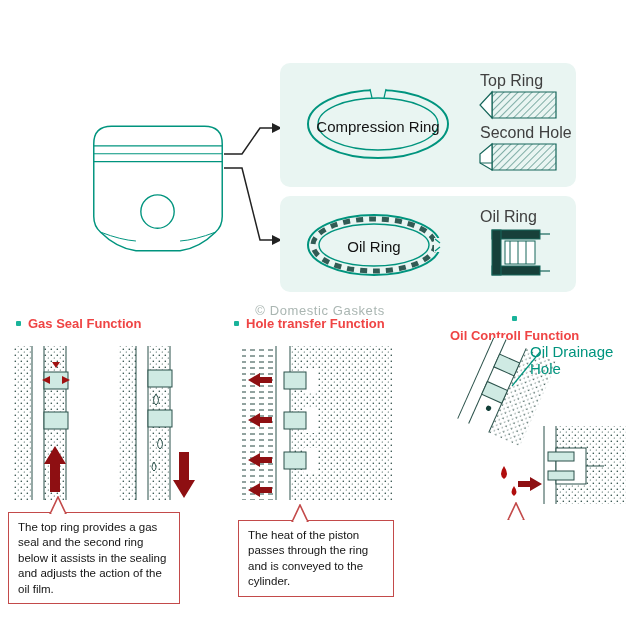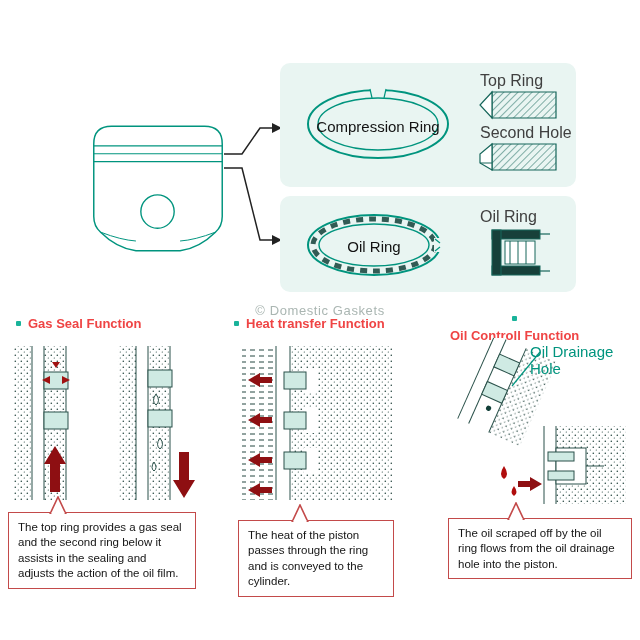--- a/index.html
+++ b/index.html
@@ -103,21 +103,21 @@
       <line x1="60" y1="45" x2="70" y2="45" stroke="#16665a" stroke-width="1.2"></line>
     </svg>
   </div>
 
   <div class="section-title" style="left:16px; top:316px;">
     <span class="bullet"></span>
     <span>Gas Seal Function</span>
   </div>
   <div class="section-title" style="left:234px; top:316px;">
     <span class="bullet"></span>
-    <span>Heat transfer Function</span>
+    <span>Hole transfer Function</span>
   </div>
   <div class="section-title" style="left:450px; top:316px;flex-direction:column;">
     <span class="bullet"></span>
     <span>Oil Controll Function</span>
   </div>
 
   <svg class="abs" style="left:8px; top:342px;" width="205" height="164" viewBox="0 0 205 164">
     <rect x="6" y="4" width="82" height="154" fill="url(#stipple)"></rect>
     <rect x="24" y="4" width="12" height="154" fill="#fff"></rect>
     <line x1="24" y1="4" x2="24" y2="158" class="ln"></line>
@@ -184,31 +184,30 @@
     <rect x="100" y="114" width="26" height="9" fill="#cfeae3" stroke="#2a514a"></rect>
     <rect x="100" y="133" width="26" height="9" fill="#cfeae3" stroke="#2a514a"></rect>
     <line x1="138" y1="128" x2="156" y2="128" class="ln"></line>
     <path d="M56,128 q6,9 0,13 q-6,-4 0,-13" fill="#b00d0d"></path>
     <path d="M66,148 q5,7 0,10 q-5,-3 0,-10" fill="#b00d0d"></path>
     <polygon points="94,146 82,139 82,143 70,143 70,149 82,149 82,153" fill="#8e0f12"></polygon>
   </svg>
 
   <div class="annotation" style="left:530px; top:343px;">Oil Drainage Hole</div>
 
-  <div class="callout" style="left:8px; top:512px; width:188px;">The top ring provides a gas seal and the second ring below it assists in the sealing and adjusts the action of the oil film.</div>
+  <div class="callout" style="left:8px; top:512px; width:172px;">The top ring provides a gas seal and the second ring below it assists in the sealing and adjusts the action of the oil film.</div>
   <svg class="pointer" style="left:48px; top:496px;" width="22" height="18" viewBox="0 0 22 18">
     <path d="M2,18 L10,1 L18,18 Z" fill="#fff" stroke="#c34a4a" stroke-width="1.6"></path>
     <rect x="3.5" y="16.4" width="13" height="1.8" fill="#fff"></rect>
   </svg>
 
   <div class="callout" style="left:238px; top:520px; width:156px;">The heat of the piston passes through the ring and is conveyed to the cylinder.</div>
   <svg class="pointer" style="left:290px; top:504px;" width="22" height="18" viewBox="0 0 22 18">
     <path d="M2,18 L10,1 L18,18 Z" fill="#fff" stroke="#c34a4a" stroke-width="1.6"></path>
     <rect x="3.5" y="16.4" width="13" height="1.8" fill="#fff"></rect>
   </svg>
 
-  <div class="callout" style="left:448px; top:518px; width:184px;">The oil scraped off by the oil ring flows from the oil drainage hole into the piston.</div>
   <svg class="pointer" style="left:506px; top:502px;" width="22" height="18" viewBox="0 0 22 18">
     <path d="M2,18 L10,1 L18,18 Z" fill="#fff" stroke="#c34a4a" stroke-width="1.6"></path>
     <rect x="3.5" y="16.4" width="13" height="1.8" fill="#fff"></rect>
   </svg>
 
 </div>
 
 </body></html>

